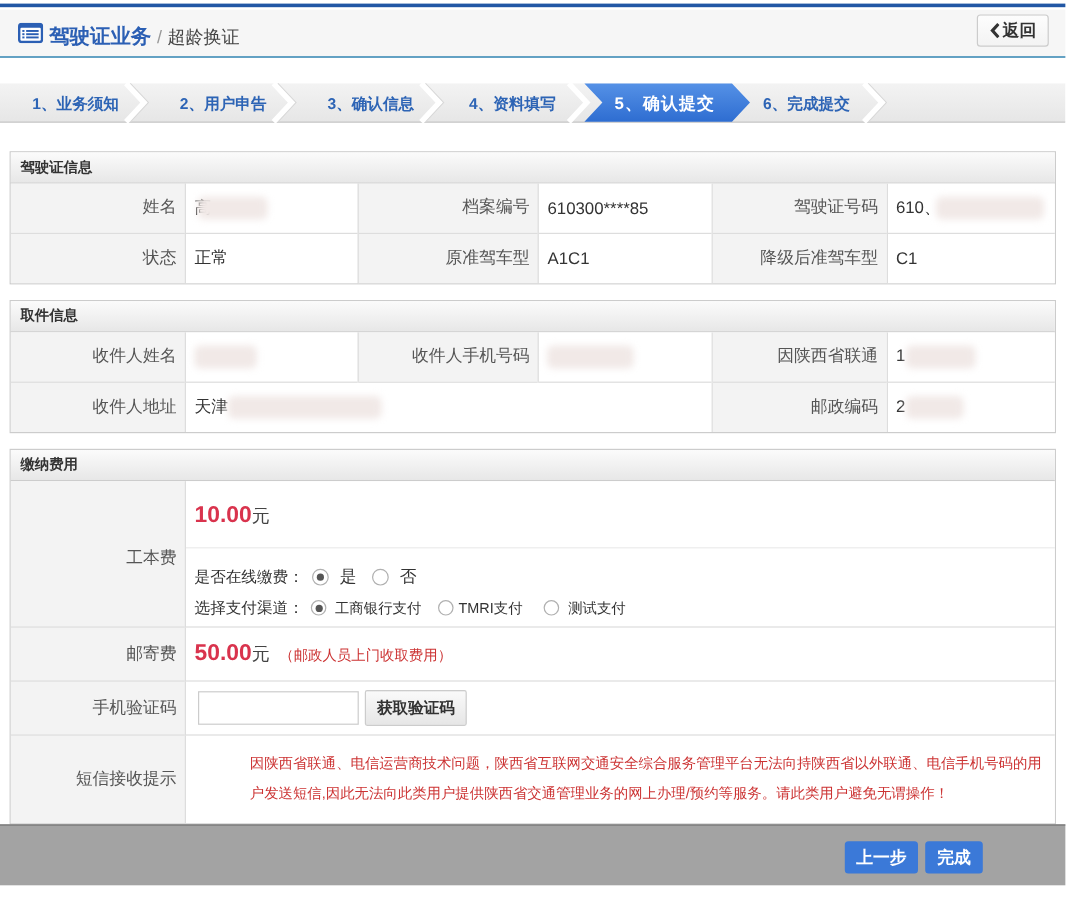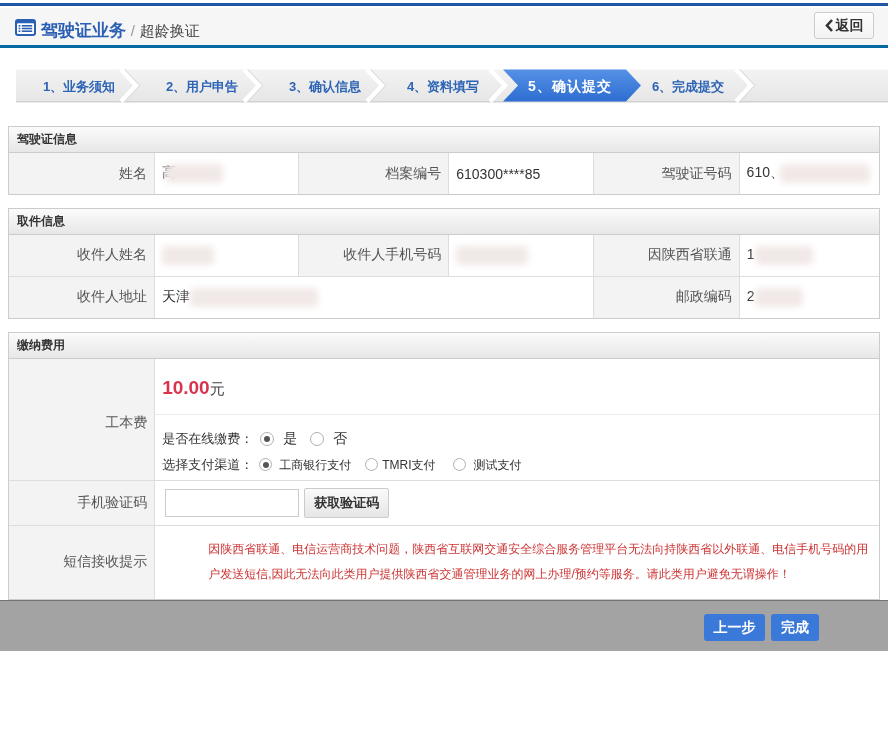--- a/index.html
+++ b/index.html
@@ -1,24 +1,24 @@
 <!DOCTYPE html>
 <html><head>
 <meta charset="utf-8">
 <style>
 * { margin:0; padding:0; box-sizing:border-box; }
 body { width:888px; background:#fff; font-family:"Liberation Sans",sans-serif; }
 .topline { height:3px; background:#2257a5; margin-top:3px; margin-bottom:2px; }
-.appbar { height:40px; background:#f6f6f6; border-bottom:3px solid #0369a1; position:relative; }
+.appbar { height:40px; background:#f6f6f6; border-bottom:1px solid #0369a1; position:relative; }
 .appbar .ttl { position:absolute; left:41px; top:11px; font-size:17px; font-weight:bold; color:#2b5fb4; }
 .appbar .sub { font-size:15px; font-weight:normal; color:#444; }
 .appbar .slash { color:#999; font-weight:normal; font-size:15px; }
 .icon { position:absolute; left:15px; top:11px; }
 .backbtn { position:absolute; right:14px; top:4px; width:60px; height:27px; background:linear-gradient(#fdfdfd,#f3f3f3); border:1px solid #ccc; border-radius:3px; font-size:14px; font-weight:bold; color:#333; text-align:center; line-height:25px; }
-.stepswrap { margin-top:21px; height:35px;margin-left:16px; }
+.stepswrap { margin-top:21px; height:35px; }
 .content { margin:0 8px; }
 .sec { border:1px solid #ccc; margin-top:13px; font-size:14px; }
 .sec1 { margin-top:22px; }
 .sech { height:26px; line-height:25px; padding-left:8px; font-size:12px; font-weight:bold; color:#333; background:linear-gradient(#fbfbfb,#e7e7e7); border-bottom:1px solid #ccc; }
 table { width:100%; border-collapse:collapse; font-size:14px; }
 td { height:41px; border-left:1px solid #ddd; border-top:1px solid #ddd; }
 tr.r2 td { height:42px; }
 td:first-child { border-left:none; }
 tr.r1 td { border-top:none; }
 td.l { background:#f3f3f3; text-align:right; color:#555; padding-right:7px; }
@@ -108,20 +108,28 @@
         </colgroup>
       <tbody>
           <tr class="r1">
         <td class="l">姓名</td>
             <td class="v">高<span class="blur" style="width:58px;margin-left:-11px;"></span></td>
         <td class="l">档案编号</td>
             <td class="v">610300****85</td>
         <td class="l">驾驶证号码</td>
             <td class="v">610、<span class="blur" style="width:90px;margin-left:-4px;"></span></td>
       </tr>
+      <tr class="r2">
+        <td class="l">状态</td>
+            <td class="v">正常</td>
+        <td class="l">原准驾车型</td>
+            <td class="v">A1C1</td>
+        <td class="l">降级后准驾车型</td>
+            <td class="v">C1</td>
+      </tr>
     </tbody>
       </table>
   </div>
   <div class="sec">
     <div class="sech">取件信息</div>
     <table>
       <colgroup>
           <col width="146">
           <col width="144">
           <col width="151">
@@ -157,20 +165,24 @@
       <tbody>
           <tr class="r1">
         <td class="l" style="height:121px; padding-top:7px;">工本费</td>
         <td class="v" style="padding:0; vertical-align:top;margin-top:48px;">
           <div style="height:56px; padding:18px 0 0 7px; border-bottom:1px solid #ebebeb;"><span class="big">10.00</span><span class="yuan">元</span></div>
           <div style="padding:13px 0 0 7px; line-height:20px; font-size:13px; color:#333;">是否在线缴费：<span class="radio on" style="margin:0 9px 0 7px;"></span><span style="font-size:14px;">是</span><span class="radio" style="margin:0 9px 0 13px;"></span><span style="font-size:14px;">否</span></div>
           <div style="padding:6px 0 0 7px; line-height:20px; font-size:13px; color:#333;">选择支付渠道：<span class="radio on r13" style="margin:0 7px 0 6px;"></span><span class="pay">工商银行支付</span><span class="radio r13" style="margin:0 4px 0 14px;"></span><span class="pay">TMRI支付</span><span class="radio r13" style="margin:0 7px 0 18px;"></span><span class="pay">测试支付</span></div>
         </td>
       </tr>
       <tr>
+        <td class="l" style="height:45px;">邮寄费</td>
+        <td class="v"><span class="big">50.00</span><span class="yuan">元</span><span class="red" style="font-size:12px; margin-left:8px;">（邮政人员上门收取费用）</span></td>
+      </tr>
+      <tr>
         <td class="l" style="height:45px;">手机验证码</td>
         <td class="v"><input class="vcinput" style=""><span class="vcbtn">获取验证码</span></td>
       </tr>
       <tr>
         <td class="l" style="height:74px;">短信接收提示</td>
         <td class="v">
               <div class="red" style="font-size:12px; line-height:25px; padding-right:4px;margin-left:46px;">因陕西省联通、电信运营商技术问题，陕西省互联网交通安全综合服务管理平台无法向持陕西省以外联通、电信手机号码的用户发送短信,因此无法向此类用户提供陕西省交通管理业务的网上办理/预约等服务。请此类用户避免无谓操作！</div>
             </td>
       </tr>
     </tbody>

